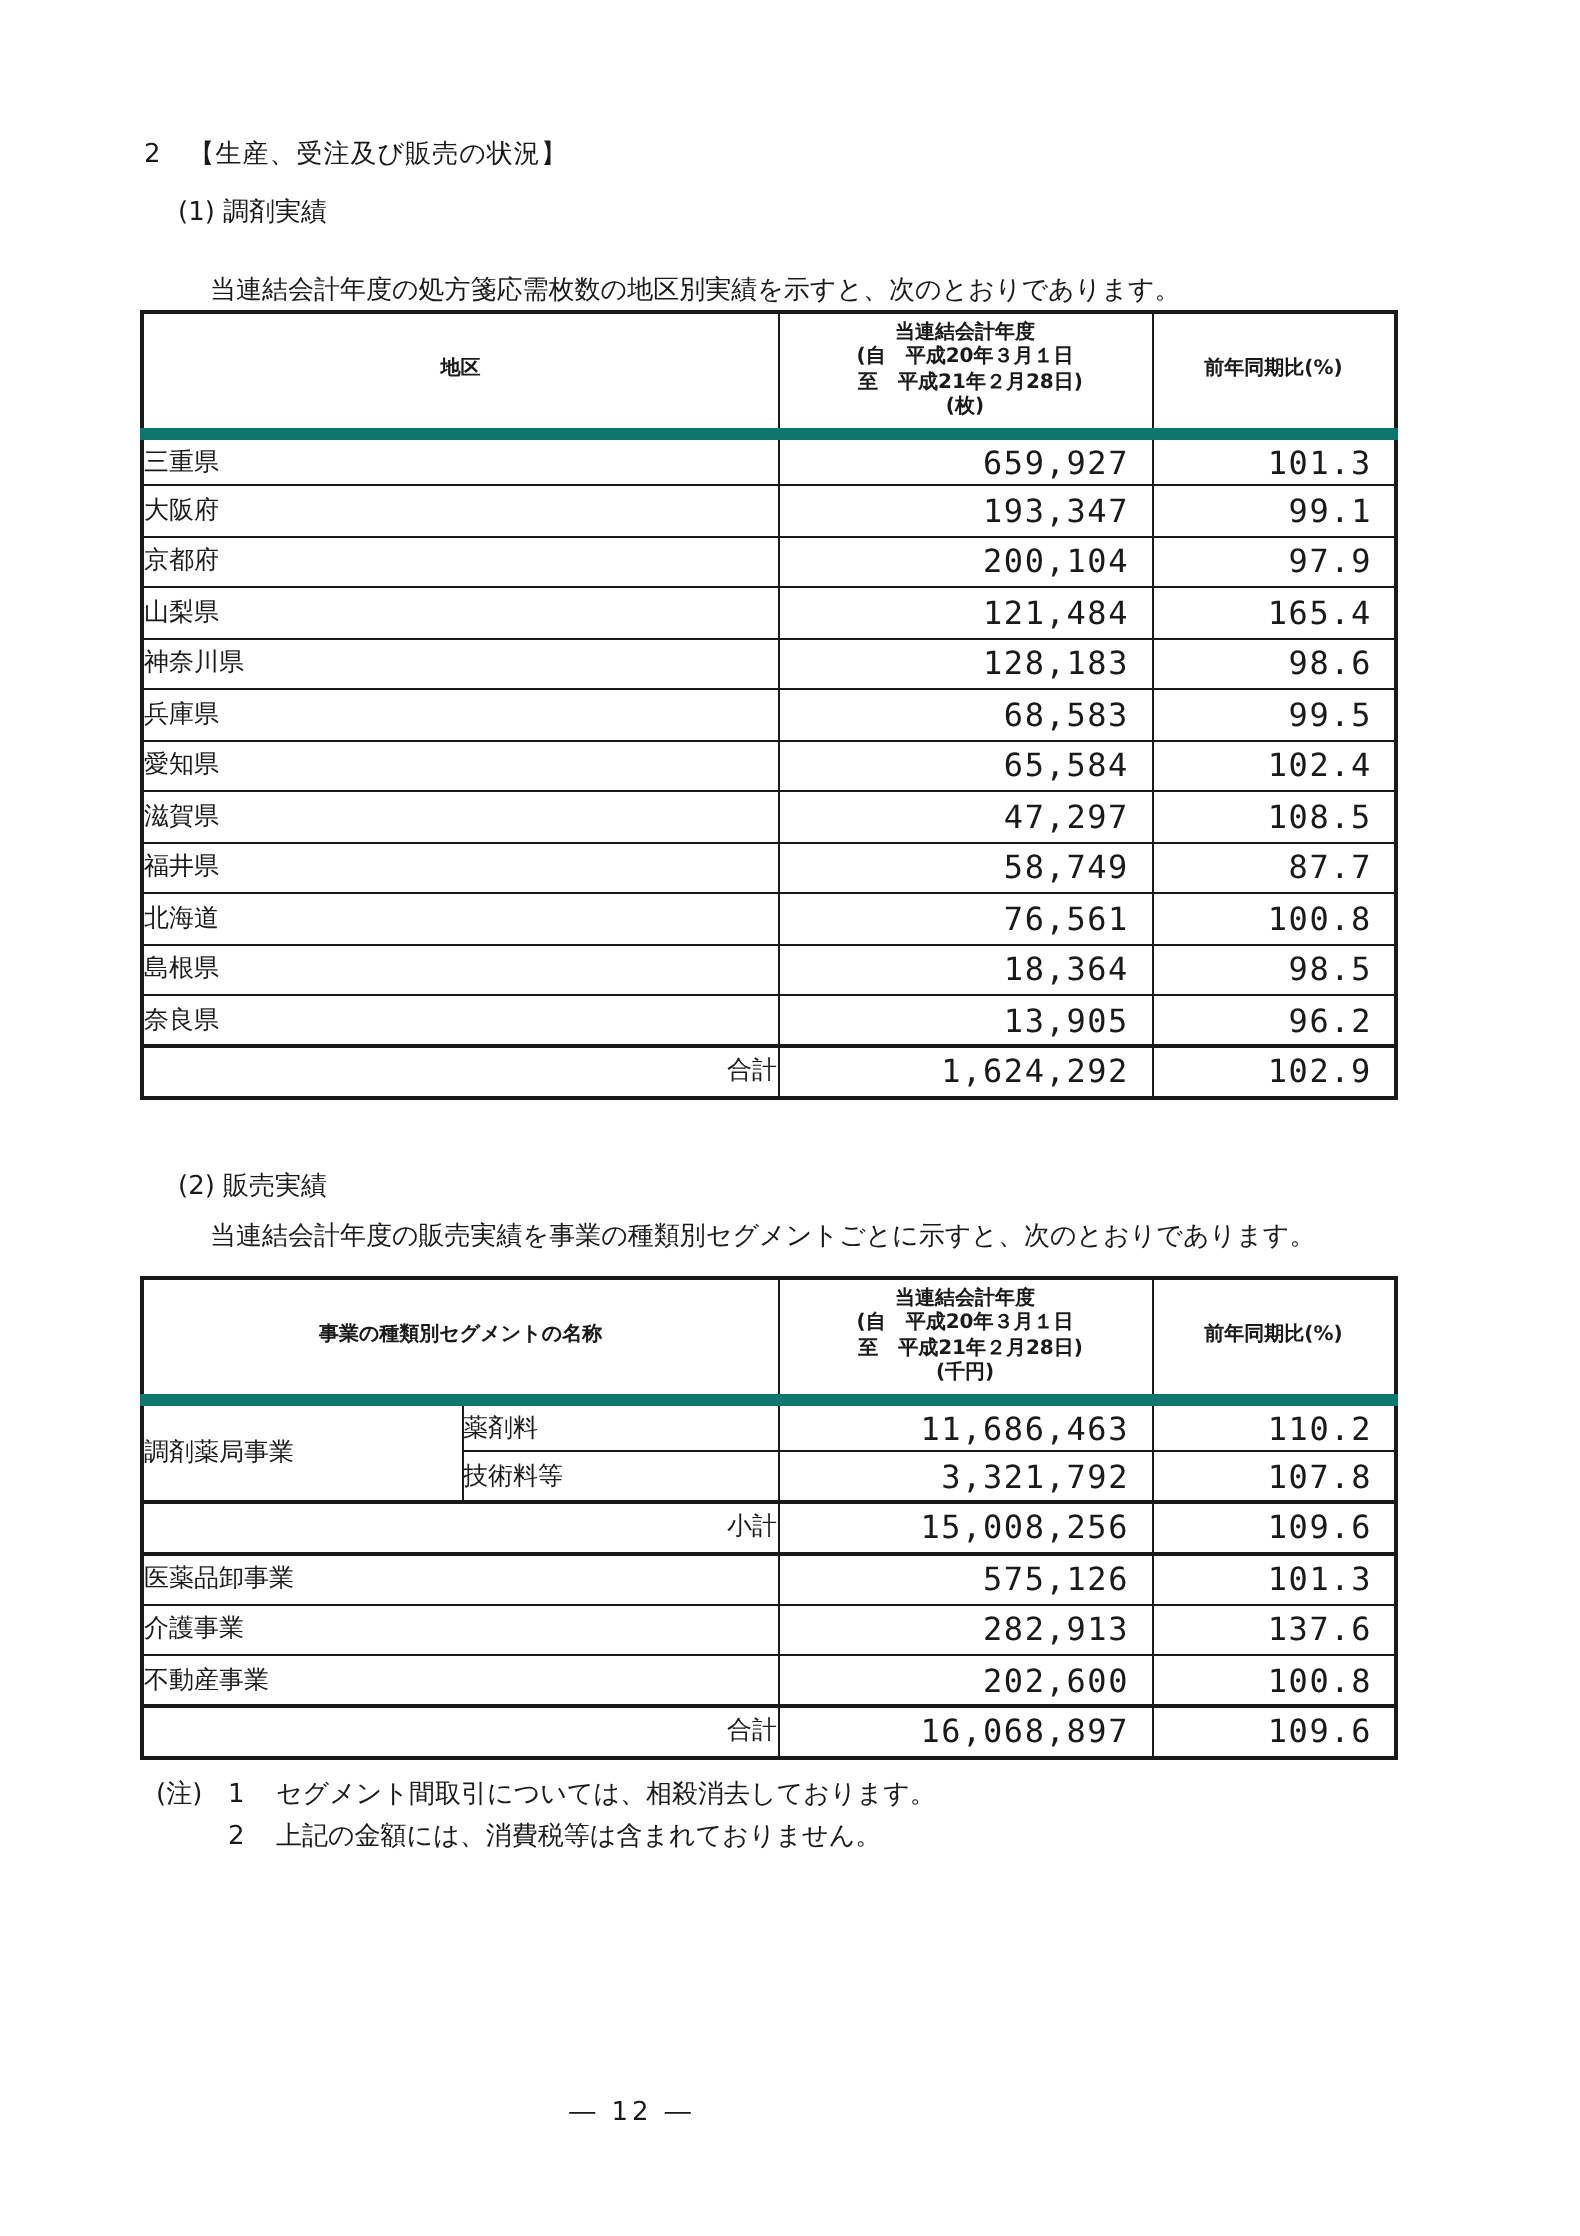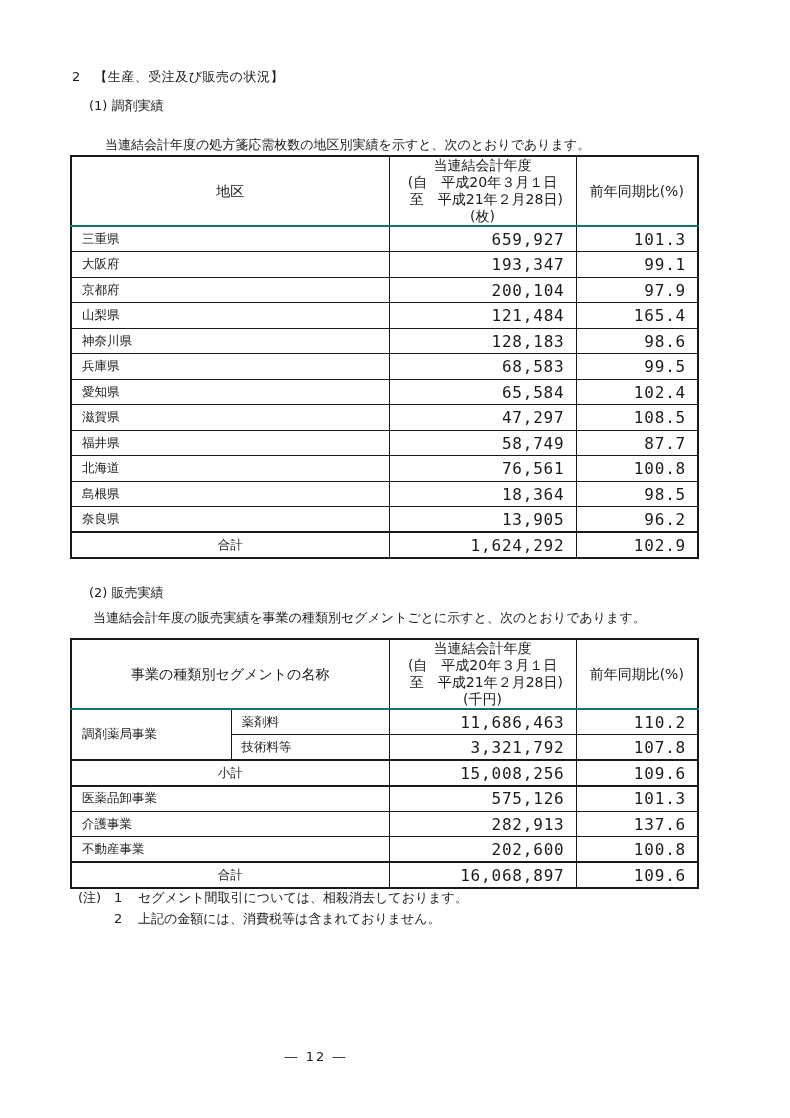--- a/index.html
+++ b/index.html
@@ -8,36 +8,36 @@
     width:790px; height:1118px; position:relative;
     font-family:"DejaVu Sans", sans-serif;
     color:#1a1a1a; font-size:13px;
   }
   .page { position:absolute; left:0; top:0; width:790px; height:1118px; background:#ffffff; }
 
   .doc-title { position:absolute; left:72px; top:68px; letter-spacing:0.5px; }
   .sec1-heading { position:absolute; left:89px; top:97px; }
   .sec1-intro   { position:absolute; left:105px; top:136px; }
   .sec2-heading { position:absolute; left:89px; top:584px; }
-  .sec2-intro   { position:absolute; left:93px; top:609px; }
+  .sec2-intro   { position:absolute; left:105px; top:609px; }
 
   table {
     position:absolute; border-collapse:collapse; table-layout:fixed;
     border:2px solid #1a1a1a; font-size:12.5px;
   }
   .t1 { left:70px; top:155px; width:627px; }
   .t2 { left:70px; top:638px; width:627px; }
   th, td { border:1px solid #1a1a1a; vertical-align:middle; }
   thead th {
-    font-weight:normal; text-align:center; height:61px;
-    line-height:1.22; border-bottom:2px solid #0f766e; font-size:14px;
+    font-weight:bold; text-align:center; height:61px;
+    line-height:1.22; border-bottom:6px solid #0f766e; font-size:10px;
   }
   td { height:25.5px; }
-  td.label { text-align:left; padding-left:10px; }
-  td.center { text-align:center; }
+  td.label { text-align:left; }
+  td.center { text-align:right; }
   td.num {
     text-align:right; padding-right:11px;
     font-family:"DejaVu Sans Mono", monospace; font-size:16px; letter-spacing:0.8px;
   }
   tr.rule-top td { border-top:2px solid #1a1a1a; }
   tr.rule-bottom td { border-bottom:2px solid #1a1a1a; }
   .period-block { display:inline-block; text-align:center; }
   .indent { padding-left:0.55em; }
 
   .notes { position:absolute; left:78px; top:887px; line-height:1.65; }

